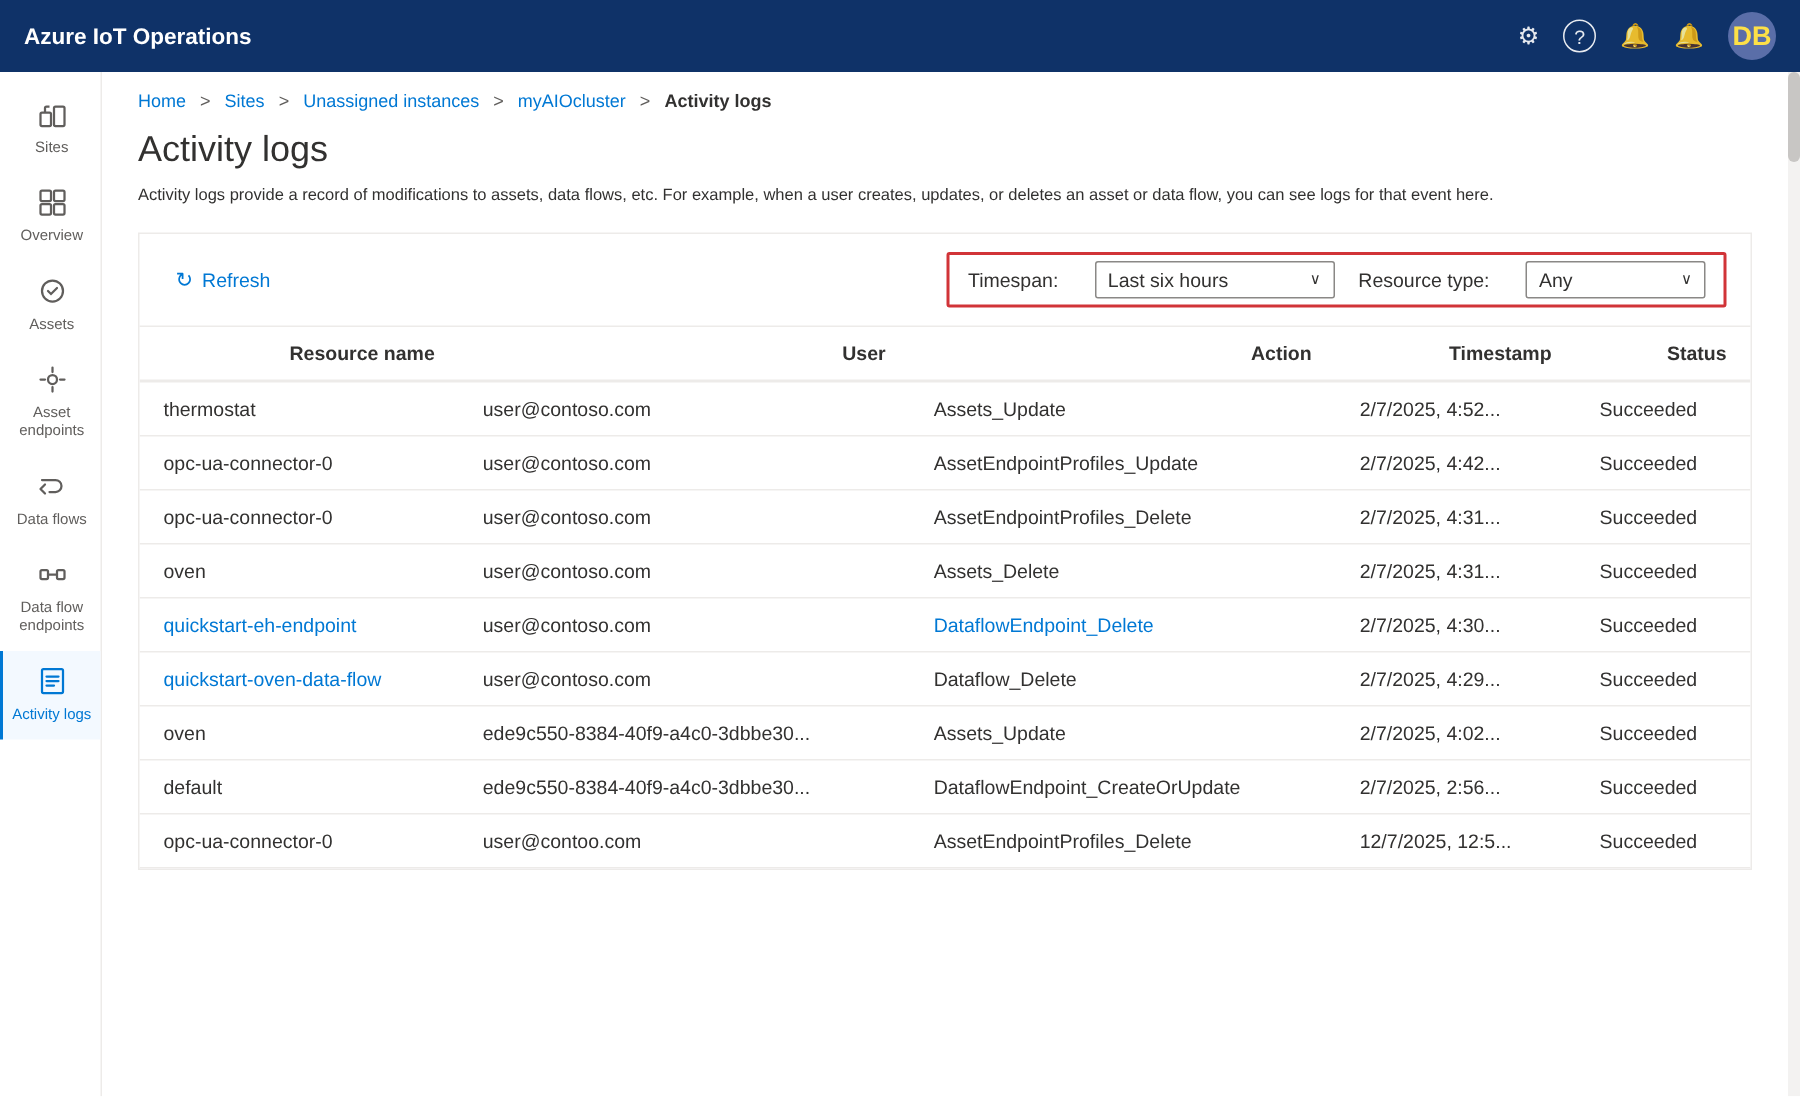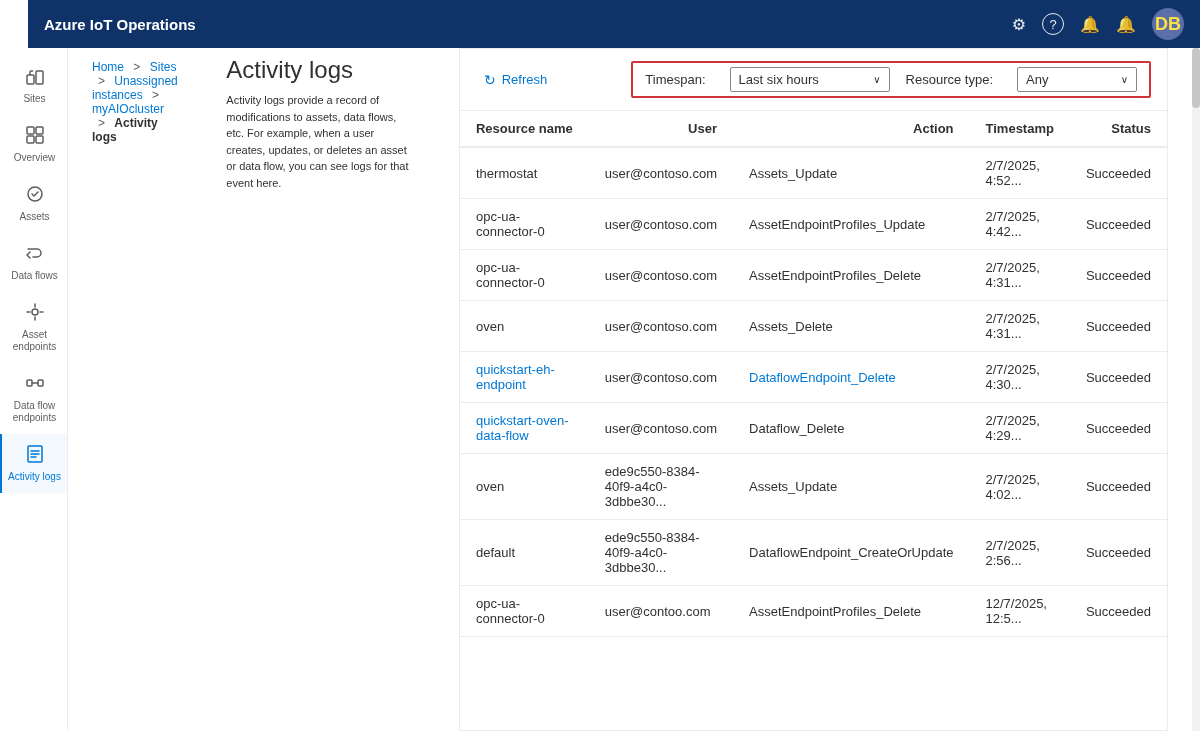--- a/index.html
+++ b/index.html
@@ -8,21 +8,20 @@
     
     .top-nav {
       background: #0f3268;
       color: #fff;
       height: 48px;
       display: flex;
       align-items: center;
       padding: 0 16px;
       flex-shrink: 0;
       gap: 12px;
-      margin-left: 28px;
     }
     .top-nav-brand {
       font-size: 15px;
       font-weight: 600;
       color: #fff;
       flex: 1;
     }
     .top-nav-icons {
       display: flex;
       gap: 16px;
@@ -92,20 +91,21 @@
       font-size: 10px;
       line-height: 1.2;
     }
 
     
     .content-area {
       flex: 1;
       overflow-y: auto;
       padding: 0;
       display: flex;
+      flex-direction: column;
     }
 
     
     .breadcrumb {
       padding: 12px 24px 4px;
       font-size: 12px;
       color: #605e5c;
     }
     .breadcrumb a {
       color: #0078d4;
@@ -301,34 +301,34 @@
         <svg width="20" height="20" viewBox="0 0 20 20" fill="none">
             <circle cx="10" cy="10" r="7" stroke="#605e5c" stroke-width="1.5"></circle>
             <path d="M7 10l2 2 4-4" stroke="#605e5c" stroke-width="1.5" stroke-linecap="round"></path>
           </svg>
       </span>
       <span class="sidebar-label">Assets</span>
     </div>
     <div class="sidebar-item">
       <span class="sidebar-icon">
         <svg width="20" height="20" viewBox="0 0 20 20" fill="none">
+            <circle cx="10" cy="10" r="3" stroke="#605e5c" stroke-width="1.5"></circle>
+            <path d="M10 2v3M10 15v3M2 10h3M15 10h3" stroke="#605e5c" stroke-width="1.5" stroke-linecap="round"></path>
+          </svg>
+      </span>
+      <span class="sidebar-label">Asset endpoints</span>
+    </div>
+    <div class="sidebar-item">
+      <span class="sidebar-icon">
+        <svg width="20" height="20" viewBox="0 0 20 20" fill="none">
             <path d="M3 6h9a4 4 0 010 8H8" stroke="#605e5c" stroke-width="1.5" stroke-linecap="round"></path>
             <path d="M5 9l-3 3 3 3" stroke="#605e5c" stroke-width="1.5" stroke-linecap="round" stroke-linejoin="round"></path>
           </svg>
       </span>
       <span class="sidebar-label">Data flows</span>
-    </div>
-    <div class="sidebar-item">
-      <span class="sidebar-icon">
-        <svg width="20" height="20" viewBox="0 0 20 20" fill="none">
-            <circle cx="10" cy="10" r="3" stroke="#605e5c" stroke-width="1.5"></circle>
-            <path d="M10 2v3M10 15v3M2 10h3M15 10h3" stroke="#605e5c" stroke-width="1.5" stroke-linecap="round"></path>
-          </svg>
-      </span>
-      <span class="sidebar-label">Asset endpoints</span>
     </div>
     <div class="sidebar-item">
       <span class="sidebar-icon">
         <svg width="20" height="20" viewBox="0 0 20 20" fill="none">
             <rect x="2" y="7" width="5" height="6" rx="1" stroke="#605e5c" stroke-width="1.5"></rect>
             <rect x="13" y="7" width="5" height="6" rx="1" stroke="#605e5c" stroke-width="1.5"></rect>
             <path d="M7 10h6" stroke="#605e5c" stroke-width="1.5" stroke-linecap="round"></path>
           </svg>
       </span>
       <span class="sidebar-label">Data flow endpoints</span>

